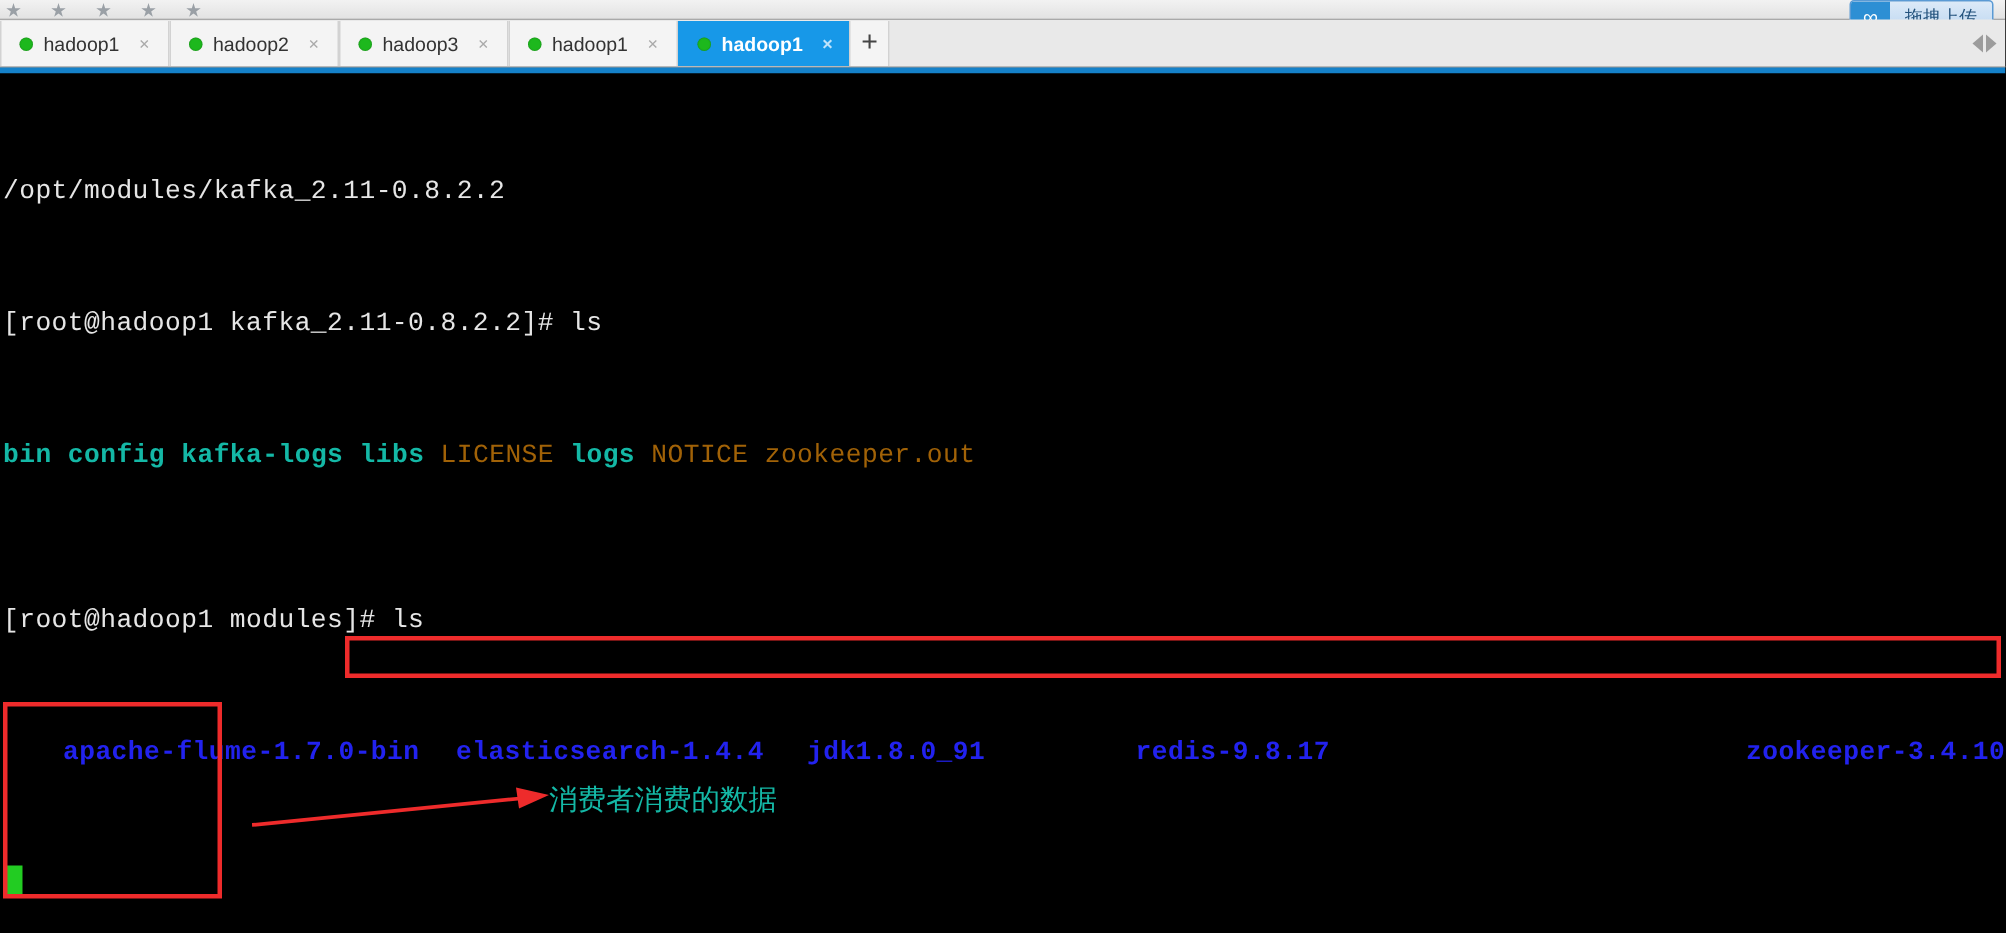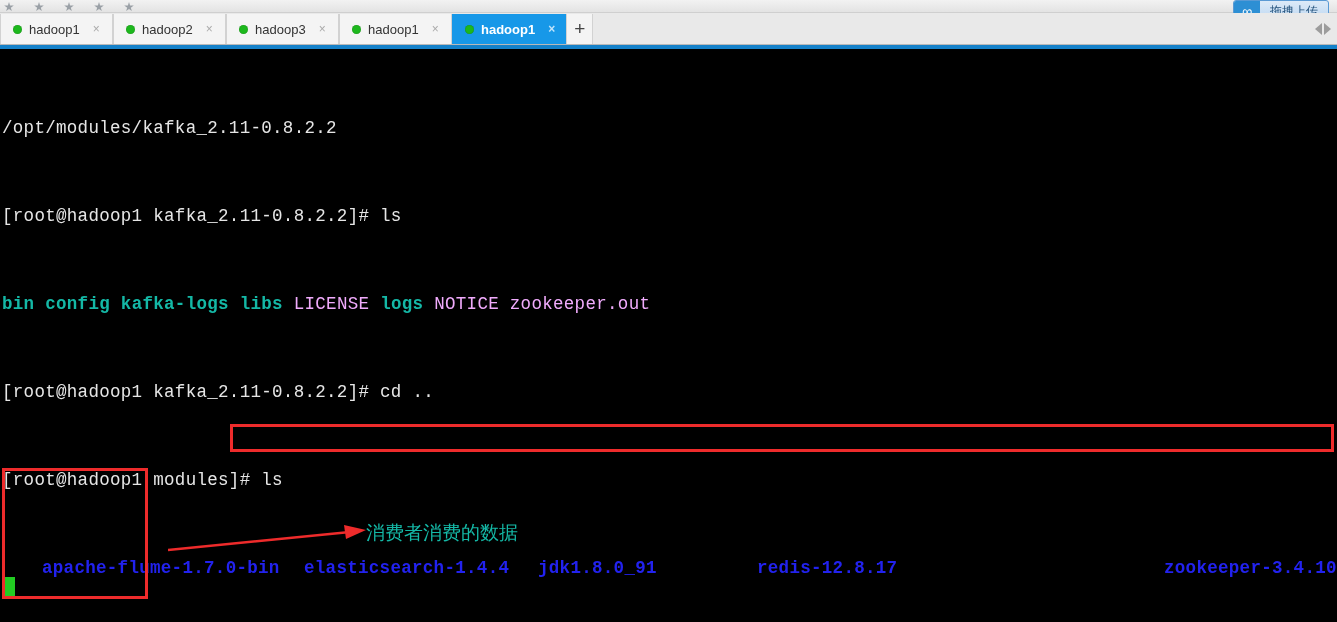--- a/index.html
+++ b/index.html
@@ -111,21 +111,21 @@
     font-family: "Liberation Mono", "DejaVu Sans Mono", monospace;
     font-size: 17.5px;
     line-height: 22px;
     letter-spacing: 0.3px;
     color: #e6e6e6;
     padding: 2px 0 0 2px;
     white-space: pre;
   }
   .tline { height: 22px; white-space: pre; }
   .dir { color: #14b8a6; font-weight: bold; }
-  .plain { color: #f0abfc; }
+  .plain { color: #a16207; }
 
   
   .modrow { display: block; height: 22px; white-space: pre; }
   .modcol { display: inline-block; color: #2222ee; font-weight: bold; vertical-align: top; }
   .c1 { width: 262px; margin-left: 40px; }
   .c2 { width: 234px; }
   .c3 { width: 219px; }
   .c4 { width: 407px; }
   .c5 { width: auto; }
 
@@ -226,25 +226,24 @@
   <div class="accent-bar"></div>
 
   <div class="terminal">
 
     <div class="tline">/opt/modules/kafka_2.11-0.8.2.2</div>
 
     <div class="tline"><span>[root@hadoop1 kafka_2.11-0.8.2.2]# </span><span>ls</span></div>
 
     <div class="tline"><span class="dir">bin</span><span class="plain"> </span><span class="dir">config</span><span class="plain"> </span><span class="dir">kafka-logs</span><span class="plain"> </span><span class="dir">libs</span><span class="plain"> </span><span class="plain">LICENSE</span><span class="plain"> </span><span class="dir">logs</span><span class="plain"> </span><span class="plain">NOTICE</span><span class="plain"> </span><span class="plain">zookeeper.out</span></div>
 
-    <div class="tline"><span>[root@hadoop1 kafka_2.11-0.8.2.2]# </span><span>cd ..</span></div>
 
     <div class="tline"><span>[root@hadoop1 modules]# </span><span>ls</span></div>
 
-    <div class="modrow"><span class="modcol c1">apache-flume-1.7.0-bin</span><span class="modcol c2">elasticsearch-1.4.4</span><span class="modcol c3">jdk1.8.0_91</span><span class="modcol c4">redis-12.8.17</span><span class="modcol c5">zookeeper-3.4.10</span></div>
+    <div class="modrow"><span class="modcol c1">apache-flume-1.7.0-bin</span><span class="modcol c2">elasticsearch-1.4.4</span><span class="modcol c3">jdk1.8.0_91</span><span class="modcol c4">redis-9.8.17</span><span class="modcol c5">zookeeper-3.4.10</span></div>
 
     
 
     
 
     
 
     
 
     

